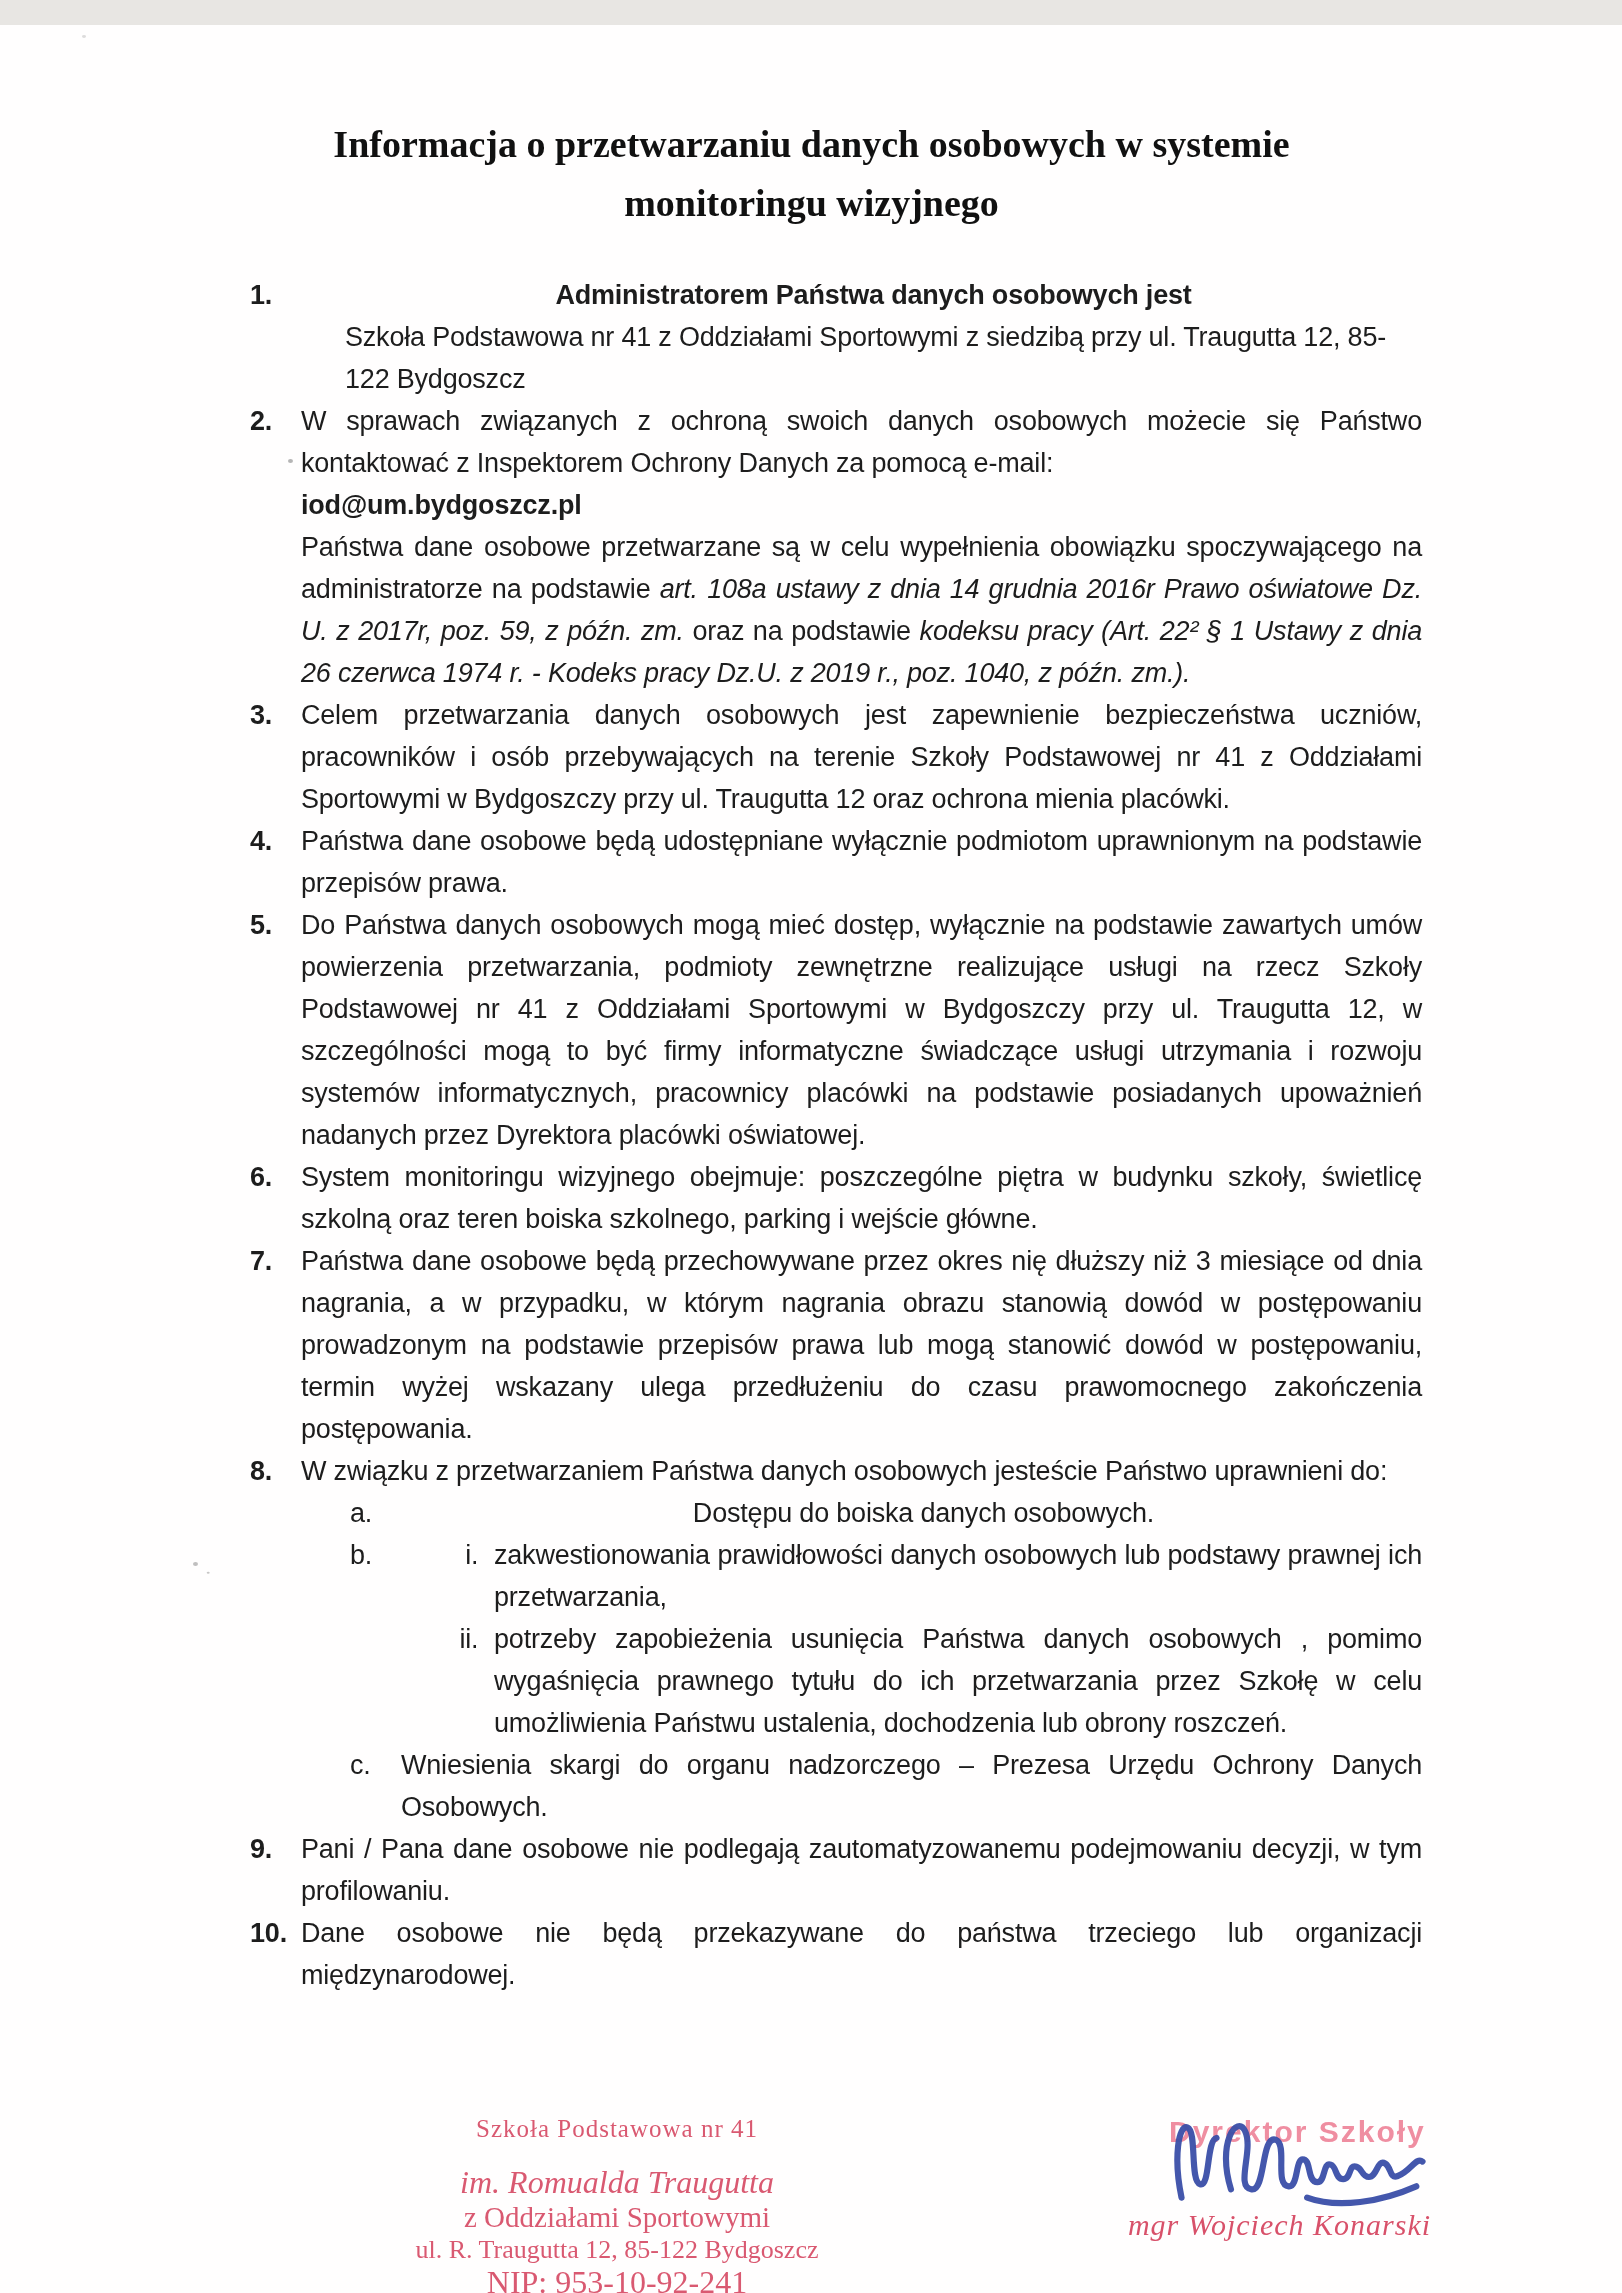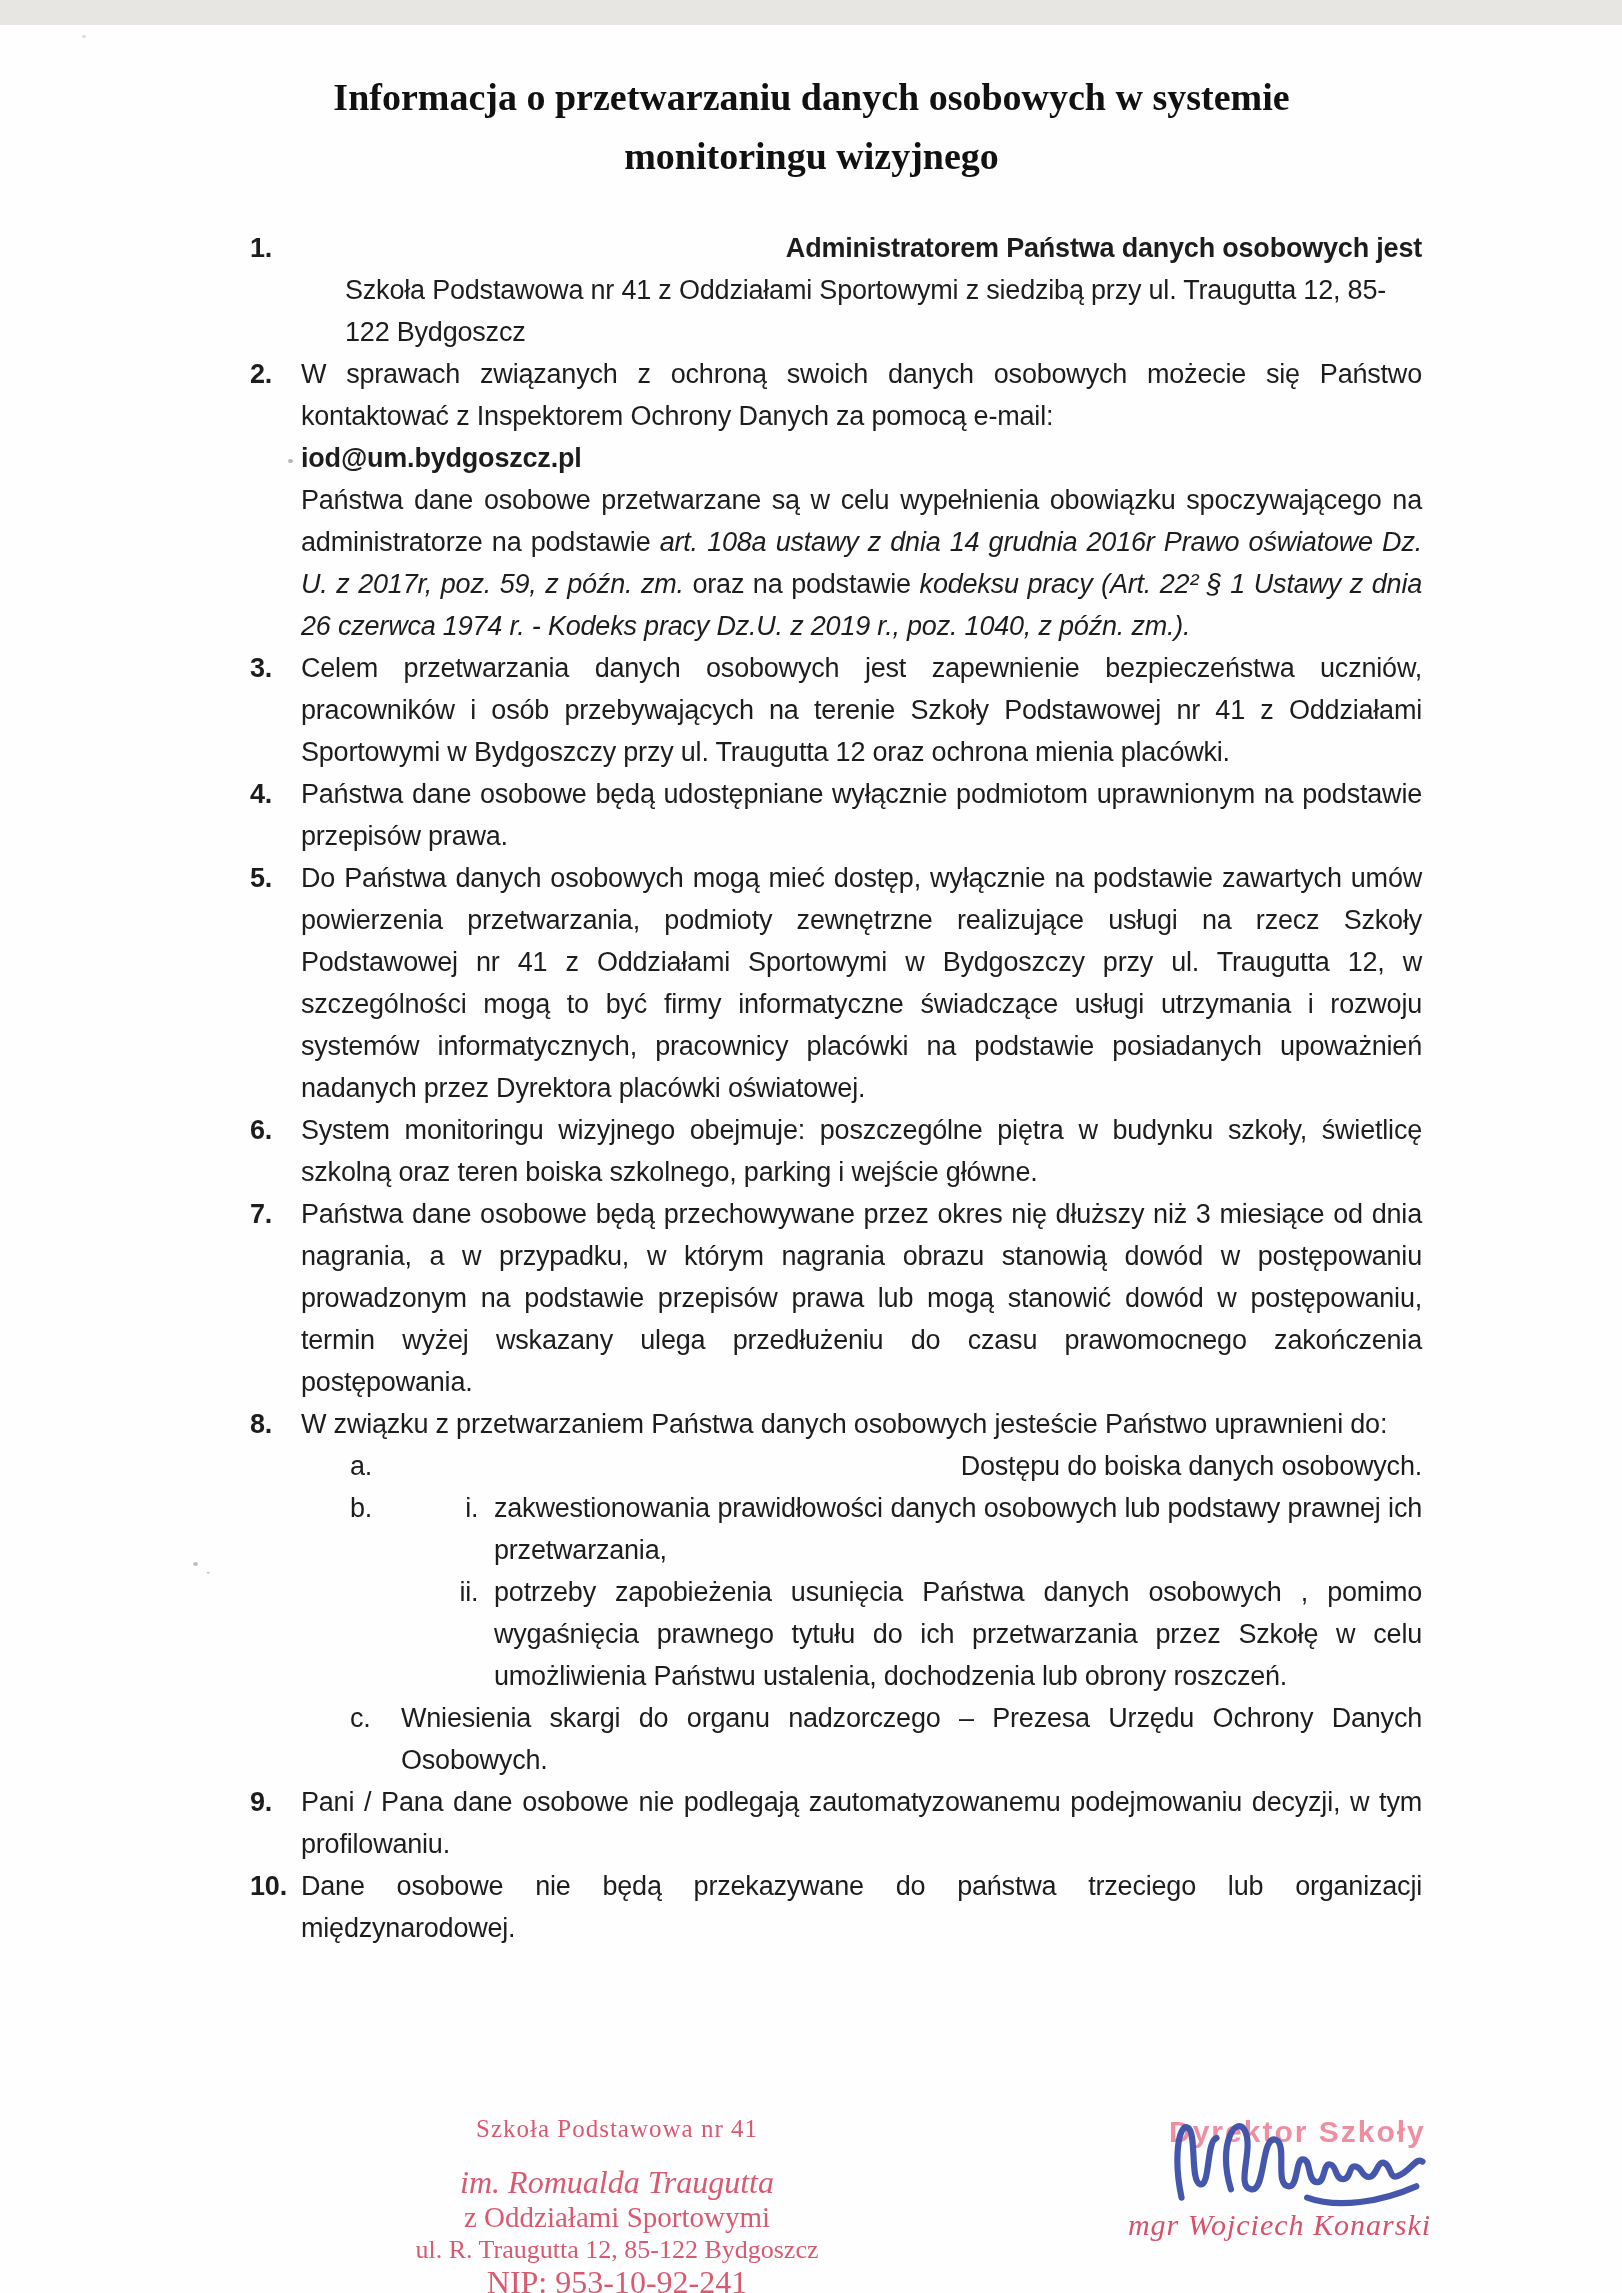--- a/index.html
+++ b/index.html
@@ -1,29 +1,29 @@
 <!DOCTYPE html>
 <html lang="pl" style="--ink: #1d1d1d; --scan_band: #e8e6e3; --stamp_red: #d8516a; --stamp_pink: #ee8298; --signature_blue: #3b4fa8;"><head>
 <meta charset="utf-8">
 <style>
   html,body{margin:0;padding:0;background:#ffffff;}
   .page{
     position:relative;width:1623px;height:2294px;background:#fffefe;overflow:hidden;
     font-family:"Liberation Sans","DejaVu Sans",sans-serif;color:var(--ink,#1d1d1d);
   }
   .scan-band{position:absolute;top:0;left:0;width:100%;height:25px;background:var(--scan_band,#e8e6e3);}
-  .title{margin:0;padding-top:68px;text-align:center;font-family:"Liberation Serif","DejaVu Serif",serif;
+  .title{margin:16px;padding-top:99px;text-align:center;font-family:"Liberation Serif","DejaVu Serif",serif;
     font-weight:700;font-size:38px;line-height:59px;color:#111;}
   .title .tl{display:block;}
   .list{margin-top:41px;padding-left:250px;padding-right:201px;font-size:27px;line-height:42px;letter-spacing:-0.2px;}
   .item{display:flex;}
   .item > .num{flex:0 0 51px;font-weight:700;}
   .content{flex:1;min-width:0;}
   .content p{margin:0;text-align:justify;}
-  .content p.left{text-align:right;margin-left:24px;}
+  .content p.left{text-align:center;margin-left:24px;}
   .content p.indent{margin-left:44px;text-align:left;}
   .bold{font-weight:700;}
   .email-line{text-align:left !important;}
   .email-text{font-weight:700;text-decoration-thickness:2px;text-underline-offset:4.9px;}
   .it{font-style:italic;}
   .sub{display:flex;margin-left:49px;}
   .sub > .num{flex:0 0 51px;font-weight:400;}
   .subcontent{flex:1;min-width:0;}
   .subsub{display:flex;}
   .subsub > .num{flex:0 0 93px;text-align:right;padding-right:15.6px;box-sizing:border-box;font-weight:400;}

